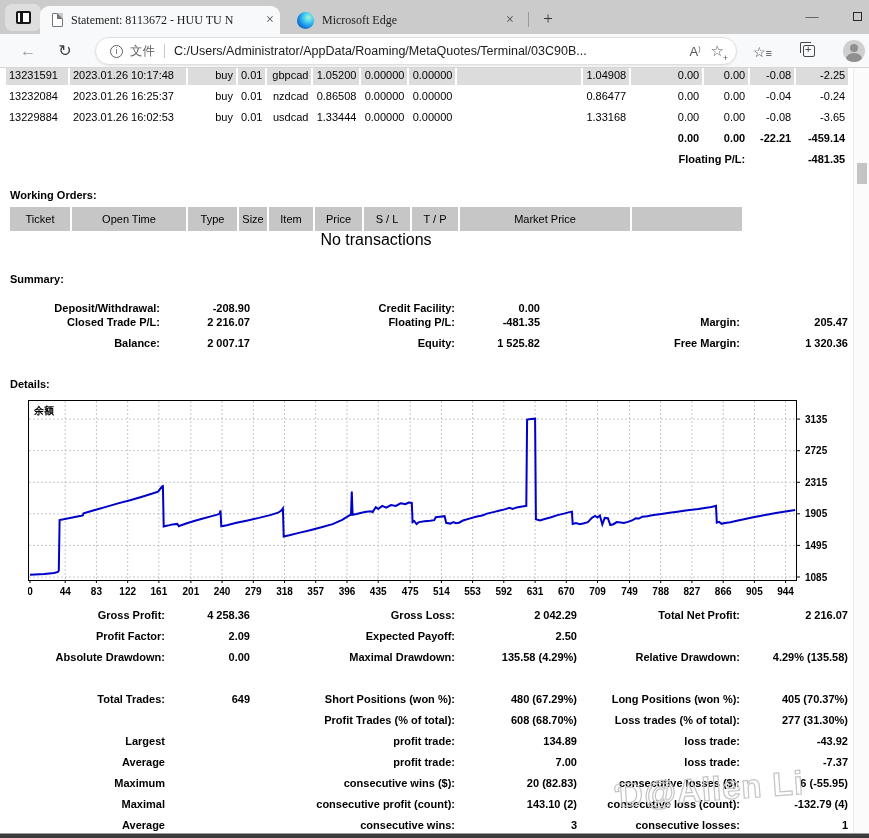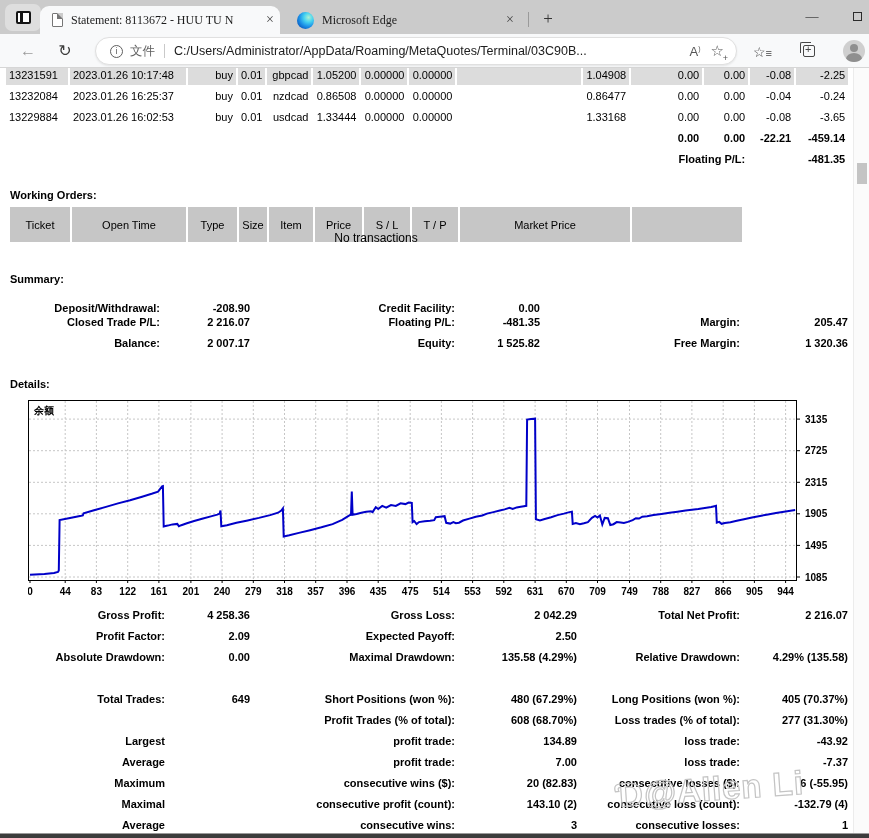--- a/index.html
+++ b/index.html
@@ -52,22 +52,22 @@
   
   table.mt { border-collapse:separate; border-spacing:2px 1px; table-layout:fixed; position:absolute; left:4px; top:-4px; font-size:11px; }
   table.mt td { height:20px; padding:0 3px; white-space:nowrap; overflow:hidden; }
   tr.striped td { background:#dcdcdc; }
   td.rt { text-align:right;margin-top:32px; }
   tr.totals td, tr.floating td { font-weight:bold; }
 
   
   .section-title { position:absolute; left:10px; font-size:11px; font-weight:bold; white-space:nowrap; }
   table.wo { border-collapse:separate; border-spacing:2px 1px; table-layout:fixed; position:absolute; left:8px; top:138px; font-size:11px; }
-  table.wo td { height:35px; background:#c6c6c6; text-align:center; white-space:nowrap; overflow:hidden; }
-  .no-trans { position:absolute; left:8px; top:163px; width:736px; text-align:center; font-size:12px; }
+  table.wo td { height:24px; background:#c6c6c6; text-align:center; white-space:nowrap; overflow:hidden; }
+  .no-trans { position:absolute; left:8px; top:163px; width:736px; text-align:center; font-size:16px; }
 
   
   .r6 { position:absolute; left:0; width:869px; height:14px; font-size:11px; font-weight:bold; }
   .r6 span { position:absolute; top:0; text-align:right; white-space:nowrap; }
   .c1l { left:0;   width:165px; } .c1v { left:165px; width:85px; }
   .c2l { left:250px; width:205px; } .c2v { left:455px; width:122px; }
   .c3l { left:577px; width:163px; } .c3v { left:740px; width:108px; }
   .sum .c1l { width:160px; } .sum .c1v { left:160px; width:90px; }
   .sum .c2v { left:455px; width:85px; } .sum .c3l { left:540px; width:200px; }
 

